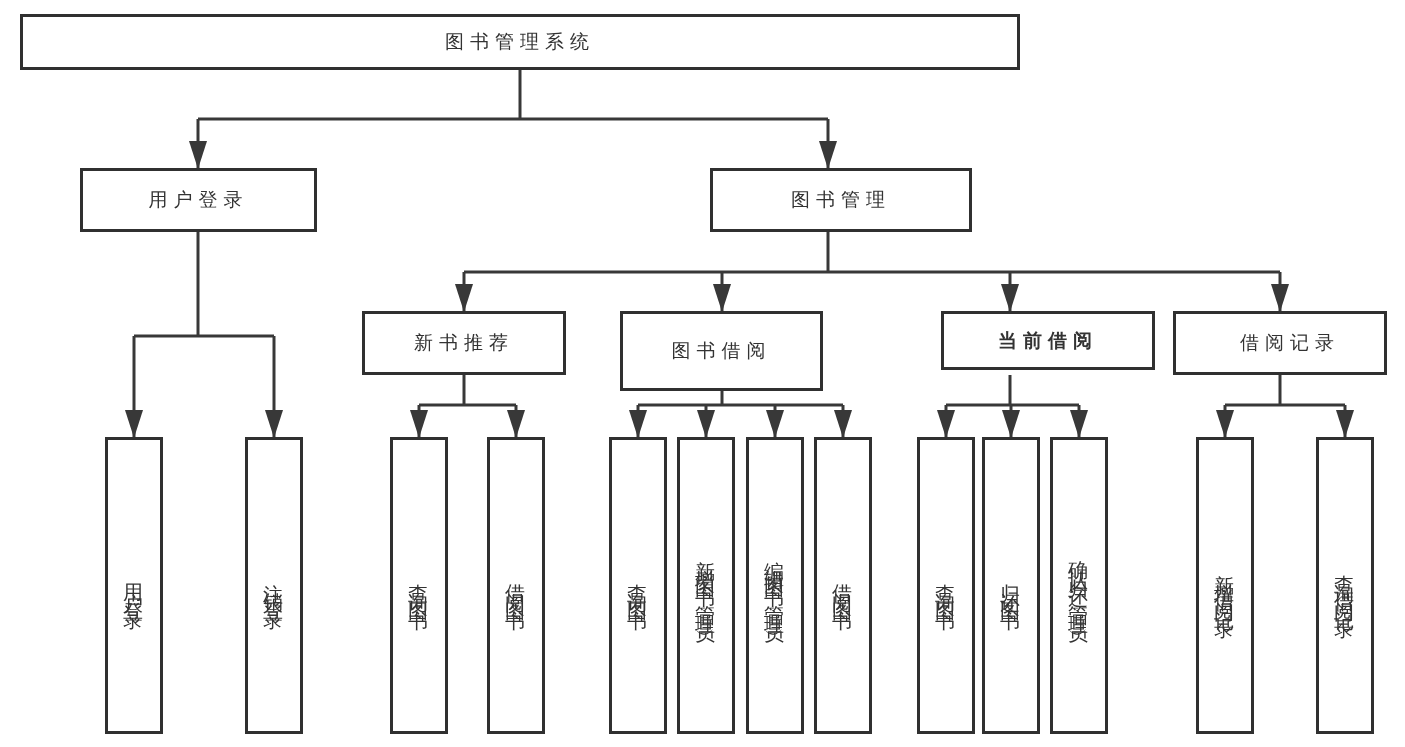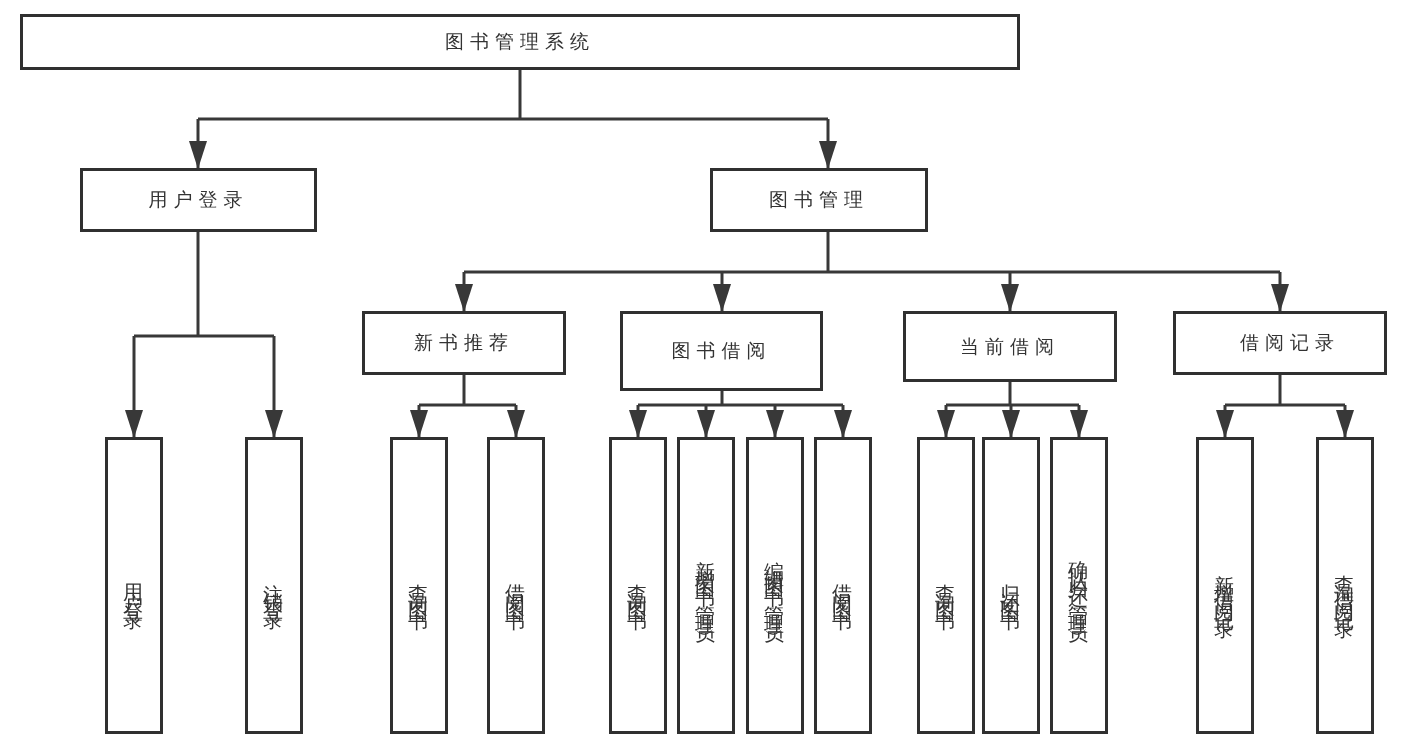--- a/index.html
+++ b/index.html
@@ -90,25 +90,25 @@
       <path class="cl" d="M1280,375 V405"></path>
       <path class="cl" d="M1225,405 H1345"></path>
       <path class="cl" d="M1225,405 V437" marker-end="url(#arrow)"></path>
       <path class="cl" d="M1345,405 V437" marker-end="url(#arrow)"></path>
     </g>
   </svg>
 
   <div class="node h-node" style="left:20px; top:14px; width:1000px; height:56px;">图书管理系统</div>
 
   <div class="node h-node" style="left:80px; top:168px; width:237px; height:64px;">用户登录</div>
-  <div class="node h-node" style="left:710px; top:168px; width:218px; height:64px;">图书管理</div>
+  <div class="node h-node" style="left:710px; top:168px; width:262px; height:64px;">图书管理</div>
 
   <div class="node h-node" style="left:362px; top:311px; width:204px; height:64px;font-family:Liberation Mono, monospace;">新书推荐</div>
   <div class="node h-node" style="left:620px; top:311px; width:203px; height:80px;">图书借阅</div>
-  <div class="node h-node" style="left:903px; top:311px; width:214px; height:71px;">当前借阅</div>
+  <div class="node h-node" style="left:941px; top:311px; width:214px; height:59px;font-weight:bold;">当前借阅</div>
   <div class="node h-node" style="left:1173px; top:311px; width:214px; height:64px;padding-left:20px;">借阅记录</div>
 
   <div class="node v-node" style="left:105px; top:437px; width:58px; height:297px;">用户登录</div>
   <div class="node v-node" style="left:245px; top:437px; width:58px; height:297px;">注销登录</div>
 
   <div class="node v-node" style="left:390px; top:437px; width:58px; height:297px;">查询图书</div>
   <div class="node v-node" style="left:487px; top:437px; width:58px; height:297px;">借阅图书</div>
 
   <div class="node v-node" style="left:609px; top:437px; width:58px; height:297px;">查询图书</div>
   <div class="node v-node" style="left:677px; top:437px; width:58px; height:297px;">新增图书（管理员）</div>

